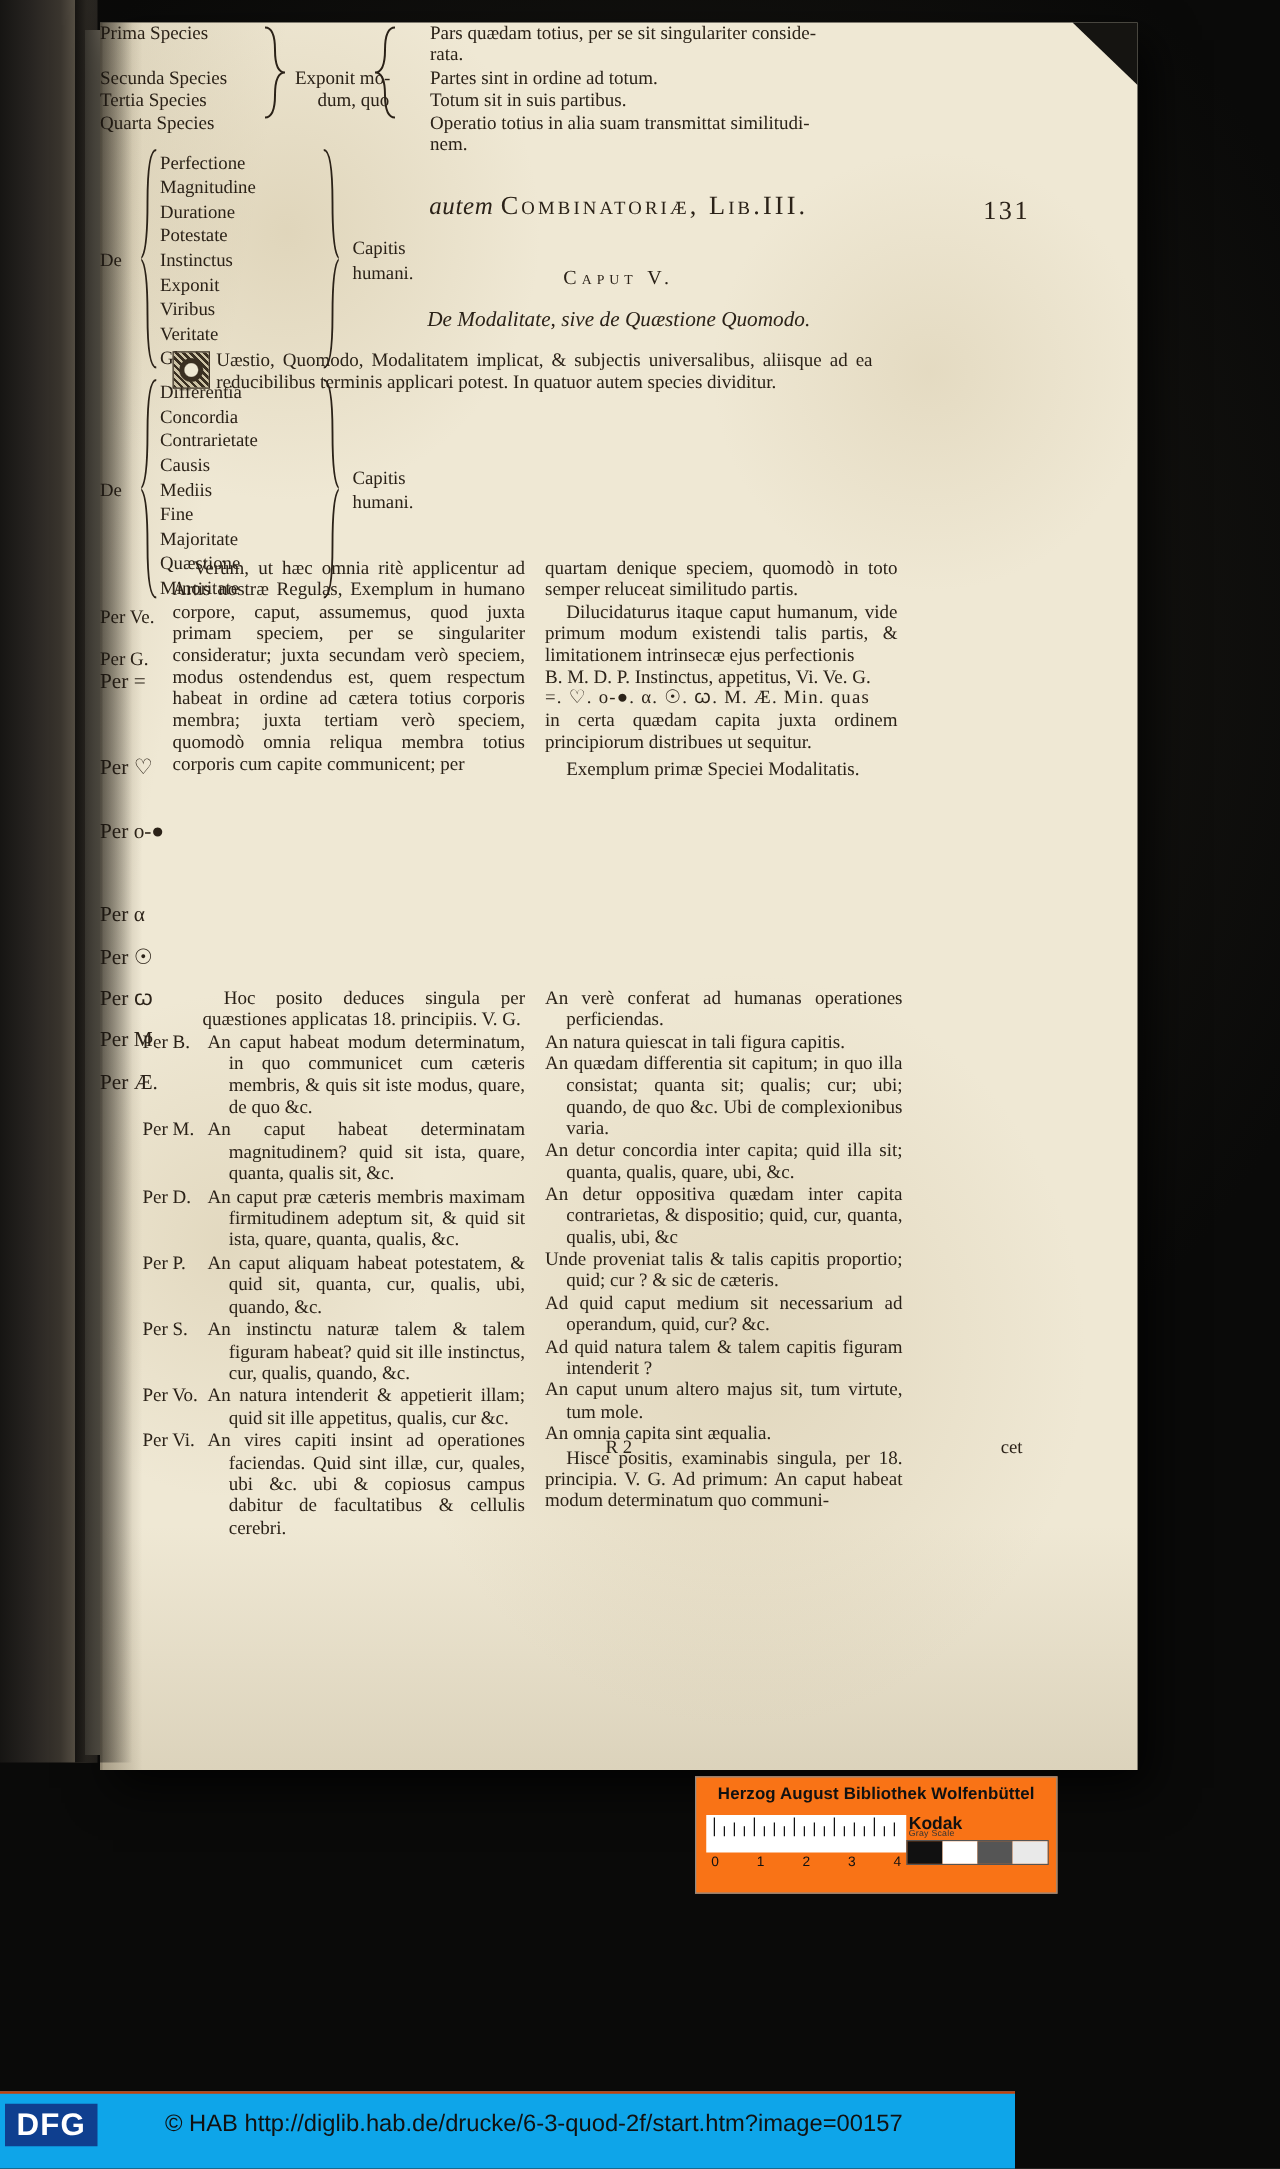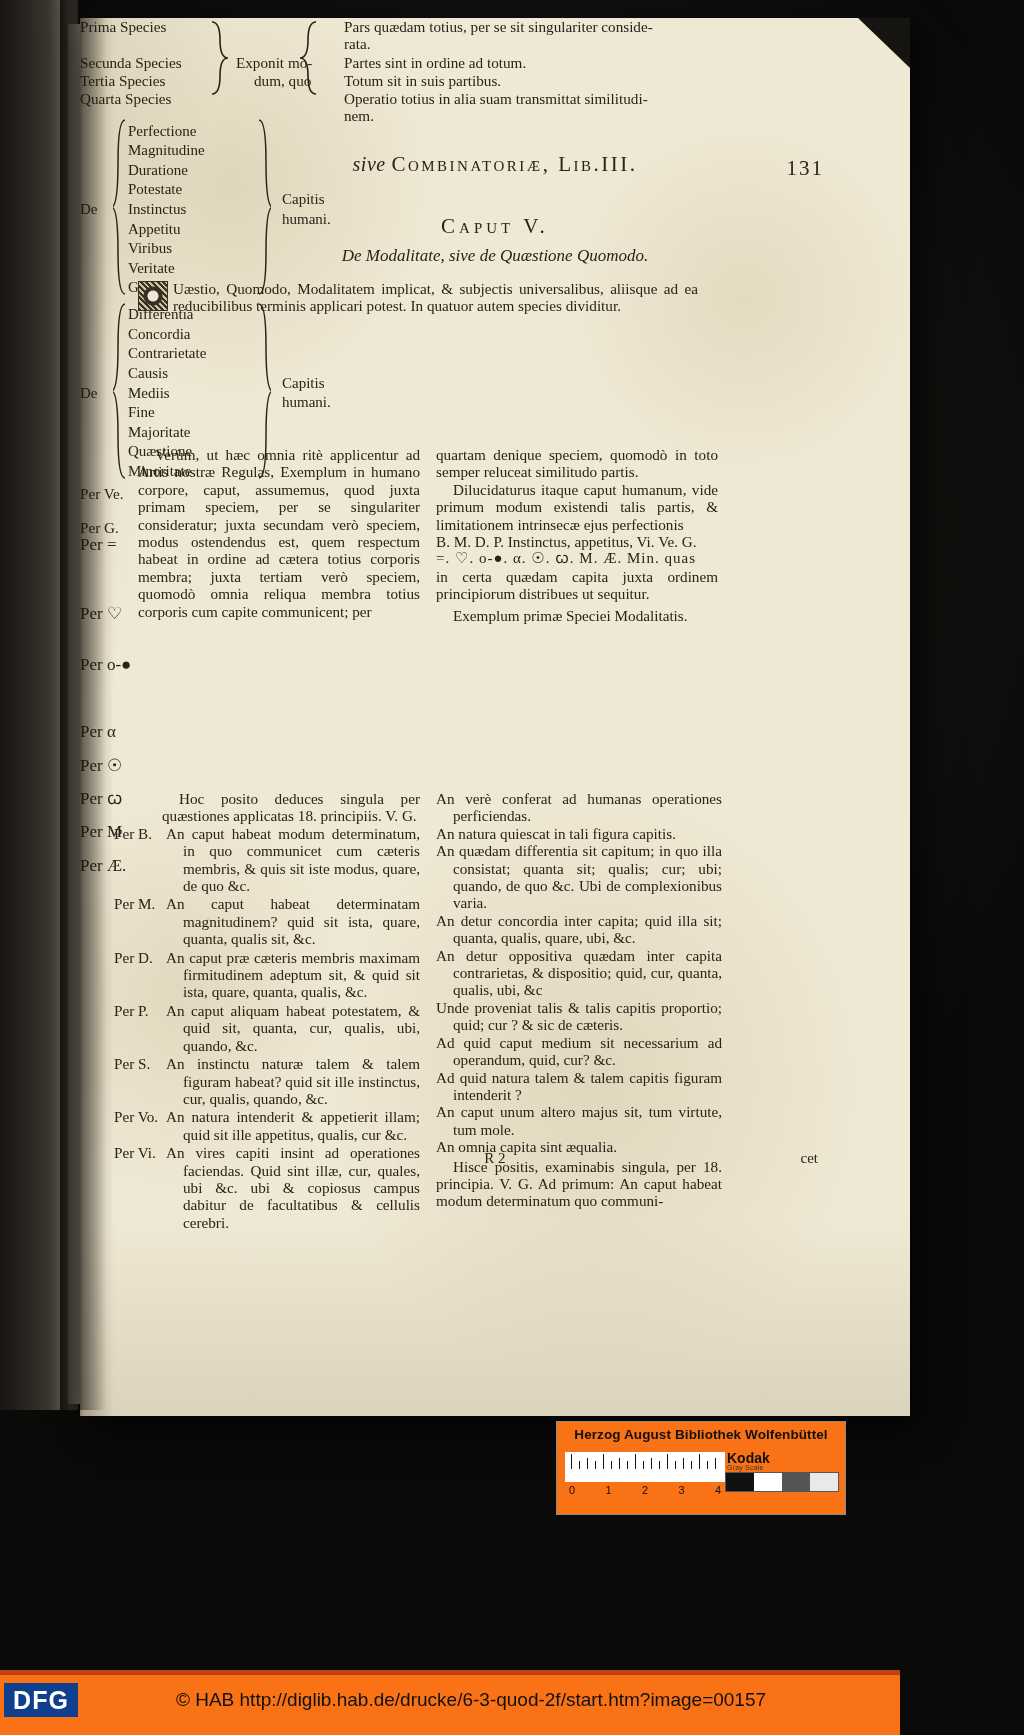--- a/index.html
+++ b/index.html
@@ -71,21 +71,21 @@
     text-align:center;
   }
   .rh-inner{font-size:21px;letter-spacing:.5px;white-space:nowrap;}
   .rh-sive{font-style:italic;font-size:20px;}
   .smallcaps{font-variant:small-caps;letter-spacing:2.5px;}
   .folio{
     position:absolute;right:86px;top:138px;font-size:21px;letter-spacing:2px;margin-left:20px;
   }
   .caput{
     position:absolute;left:0;right:0;top:196px;text-align:center;
-    font-variant:small-caps;letter-spacing:4px;font-size:21px;
+    font-variant:small-caps;letter-spacing:4px;font-size:16px;
   }
   .subtitle{
     position:absolute;left:0;right:0;top:228px;text-align:center;
     font-style:italic;font-size:17px;
   }
 
   .block{position:absolute;font-size:15.2px;line-height:17.4px;text-align:justify;}
 
   
   #opening{left:58px;top:262px;width:560px;}
@@ -165,22 +165,22 @@
   }
   #kodak-word{font-size:14px;font-weight:bold;color:#111;}
   #kodak-sub{font-size:7px;color:#333;letter-spacing:.2px;margin-top:-2px;}
   #grayscale{
     position:absolute;right:6px;top:50px;width:112px;height:18px;display:flex;
     border:1px solid #555;
   }
   #grayscale div{flex:1;}
 
   #footerbar{
-    position:absolute;left:0;bottom:0;width:900px;height:60px;
-    background:#f97316;border-top:5px solid #c2410c;
+    position:absolute;left:0;bottom:0;width:812px;height:60px;
+    background:#0ea5e9;border-top:2px solid #c2410c;
   }
   #dfg{
     position:absolute;left:4px;top:8px;width:74px;height:34px;
     background:#0f3f8f;color:#fff;font-family:"Liberation Sans",sans-serif;
     font-weight:bold;font-size:25px;letter-spacing:1px;
     display:flex;align-items:center;justify-content:center;
   }
   #footer-text{
     position:absolute;left:0;right:0;top:14px;text-align:center;
     font-family:"Liberation Sans",sans-serif;font-size:19px;color:#111;
@@ -196,21 +196,21 @@
 <div id="spine-shadow"></div>
 
 <div id="leaf">
   <div id="leaf-gutter"></div>
   <div id="corner"></div>
 
   <div id="content">
 
     <div class="running-head">
       <span class="rh-inner">
-        <span class="rh-sive">sive</span>
+        <span class="rh-sive">autem</span>
         <span class="smallcaps">Combinatoriæ, Lib.III.</span>
       </span>
     </div>
     <div class="folio">131</div>
 
     <div class="caput">Caput V.</div>
     <div class="subtitle">De Modalitate, sive de Quæstione Quomodo.</div>
 
     <div class="block" id="opening">
       <span class="dropcap"></span>
@@ -279,21 +279,21 @@
           <svg width="14" height="178">
             <path d="M12 2 q-7 0 -7 42 q0 43 -6 45 q6 2 6 45 q0 42 7 42" fill="none" stroke="#2b2218" stroke-width="1.5"></path>
           </svg>
         </div>
         <div class="de-list">
           <div>Perfectione</div>
           <div>Magnitudine</div>
           <div>Duratione</div>
           <div>Potestate</div>
           <div>Instinctus</div>
-          <div>Appetitu</div>
+          <div>Exponit</div>
           <div>Viribus</div>
           <div>Veritate</div>
           <div>Gloria</div>
         </div>
         <div class="de-br">
           <svg width="14" height="178">
             <path d="M2 2 q7 0 7 42 q0 43 6 45 q-6 2 -6 45 q0 42 -7 42" fill="none" stroke="#2b2218" stroke-width="1.5"></path>
           </svg>
         </div>
         <div class="de-tail">Capitis humani.</div>

